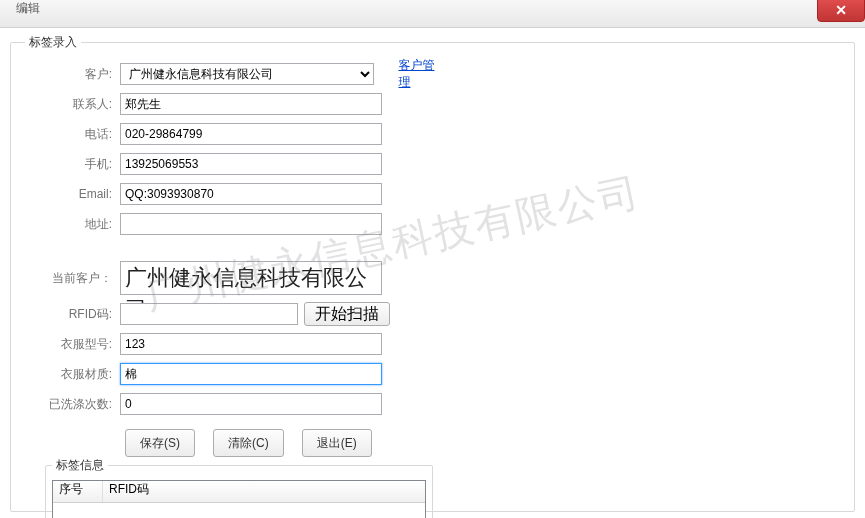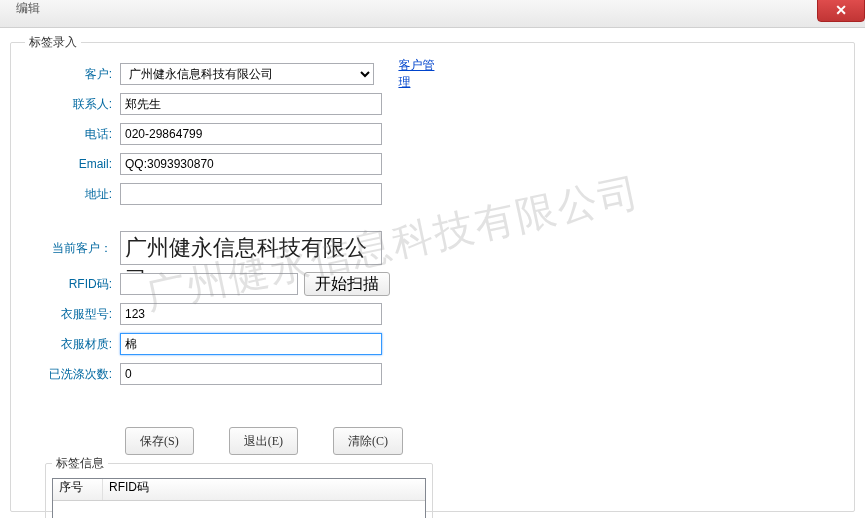--- a/index.html
+++ b/index.html
@@ -64,21 +64,21 @@
 .row {
   display: flex;
   align-items: center;
   margin-bottom: 4px;
   height: 26px;
 }
 .row label {
   width: 95px;
   text-align: right;
   padding-right: 8px;
-  color: #0369a1;
+  color: #737373;
   font-size: 12px;
 }
 .row .ctrl { flex: 1; display: flex; align-items: center; gap: 6px; }
 select, input[type=text] {
   height: 22px;
   border: 1px solid #abadb3;
   padding: 0 4px;
   font-size: 12px;
   font-family: inherit;
   background: #fff;
@@ -115,25 +115,24 @@
   height: 24px;
   padding: 0 10px;
   background: linear-gradient(to bottom, #fdfdfd, #ececec);
   border: 1px solid #acacac;
   border-radius: 3px;
   font-size: 16px;
   font-family: Liberation Mono, monospace;
   cursor: pointer;
 }
 .btn-row {
-  margin-top: 40px;
+  margin-top: 12px;
   padding-left: 100px;
   display: flex;
-  gap: 35px;
-  font-family: Liberation Serif, serif;
+  gap: 18px;
 }
 .right-panel {
   float: left;
   margin-left: 20px;
   width: 388px;
 }
 fieldset.taginfo {
   border: 1px solid #d8d8d8;
   border-radius: 2px;
   height: 428px;
@@ -206,20 +205,26 @@
         </div>
       </div>
 
       <div class="row">
         <label>电话:</label>
         <div class="ctrl">
           <input type="text" class="full" value="020-29864799" style="">
         </div>
       </div>
 
+      <div class="row">
+        <label>手机:</label>
+        <div class="ctrl">
+          <input type="text" class="full" value="13925069553" style="">
+        </div>
+      </div>
 
       <div class="row">
         <label>Email:</label>
         <div class="ctrl">
           <input type="text" class="full" value="QQ:3093930870" style="">
         </div>
       </div>
 
       <div class="row">
         <label>地址:</label>
@@ -261,22 +266,22 @@
 
       <div class="row">
         <label>已洗涤次数:</label>
         <div class="ctrl">
           <input type="text" class="full" value="0" style="">
         </div>
       </div>
 
       <div class="btn-row">
         <button class="btn">保存(S)</button>
+        <button class="btn">清除(C)</button>
         <button class="btn">退出(E)</button>
-        <button class="btn">清除(C)</button>
       </div>
 
     </div>
 
     <div class="right-panel">
       <fieldset class="taginfo">
         <legend>标签信息</legend>
         <div class="table-wrap">
           <div class="thead">
             <div class="th1">序号</div>

